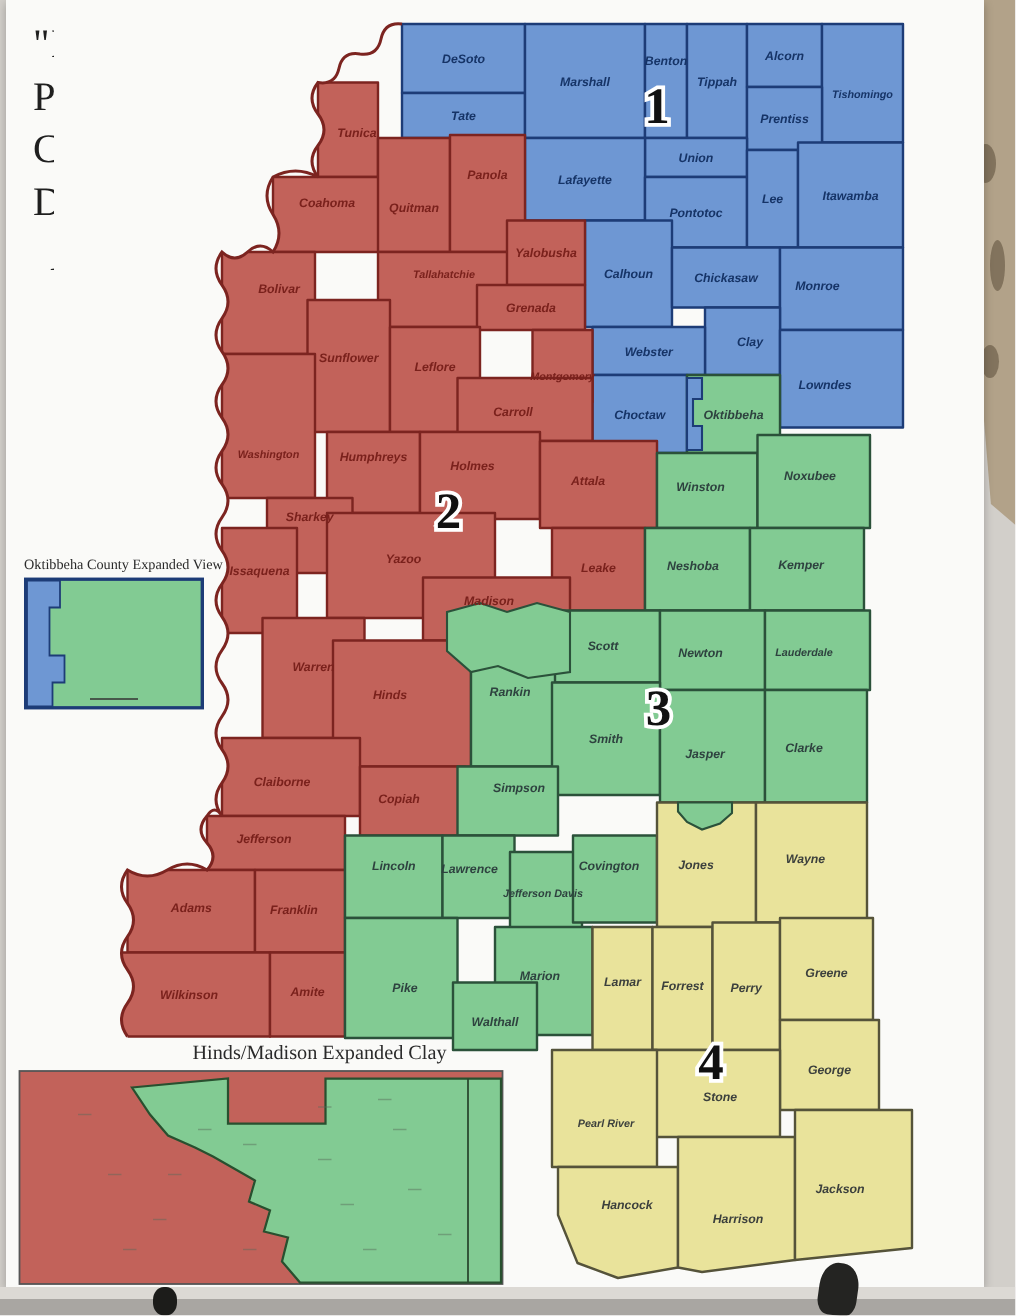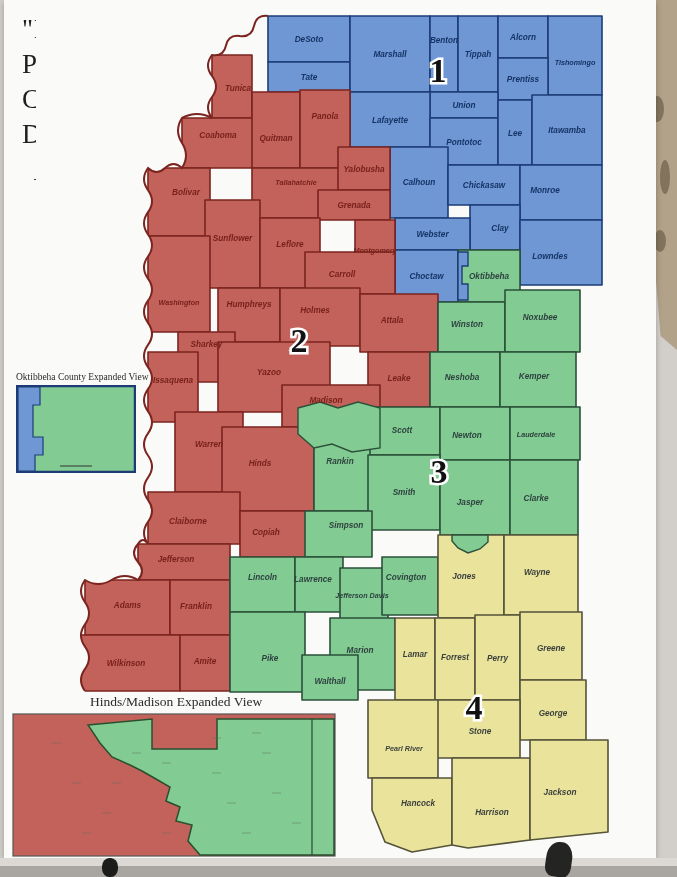--- a/index.html
+++ b/index.html
@@ -11,21 +11,21 @@
   .poster{position:absolute;left:4px;top:0;width:652px;height:858px;background:#fafaf8;
           box-shadow:0 2px 6px rgba(0,0,0,.25);}
   .tray-hi{position:absolute;left:0;top:858px;width:677px;height:8px;background:#dcd9d4;}
   .tray{position:absolute;left:0;top:866px;width:677px;height:11px;background:#a9a6a2;}
   .knob{position:absolute;left:102px;top:858px;width:16px;height:19px;background:#1c1c1a;border-radius:45%;}
   .pole{position:absolute;left:546px;top:842px;width:26px;height:35px;background:#242422;
         border-radius:45% 45% 30% 30%;transform:rotate(8deg);}
   .title{position:absolute;left:22px;top:12px;font-size:27px;line-height:35px;color:#1f1f1f;
          letter-spacing:1px;}
   .inset{position:absolute;}
-  .inset .cap{color:#2a2a2a;white-space:nowrap;}
+  .inset .cap{color:#2a2a2a;white-space:nowrap;text-align:center;}
   #inset-okt{left:16px;top:372px;} #inset-okt .cap{font-size:9.5px;margin-bottom:3px;}
   #inset-jones{left:575px;top:466px;} #inset-jones .cap{font-size:7.6px;margin-bottom:3px;}
   #inset-hinds{left:12px;top:694px;} #inset-hinds .cap{font-size:13.5px;margin-left:78px;margin-bottom:3px;}
   svg text.county{font-family:"Liberation Sans",sans-serif;font-weight:700;font-style:italic;}
   svg text.dnum{font-family:"Liberation Serif",serif;font-weight:700;font-size:34px;
                 fill:#111;stroke:#fff;stroke-width:5px;paint-order:stroke;}
   .north{position:absolute;left:28px;top:128px;}
 </style>
 </head>
 <body>
@@ -243,21 +243,21 @@
     <div class="cap">Oktibbeha County Expanded View</div>
     <svg width="120" height="88">
       <rect x="1" y="1" width="118" height="86" fill="var(--d3-fill)" stroke="var(--d1-border)" stroke-width="2.5"></rect>
       <polygon points="2,2 24,2 24,20 17,20 17,52 27,52 27,70 19,70 19,86 2,86" fill="var(--d1-fill)" stroke="var(--d1-border)" stroke-width="1.2"></polygon>
       <line x1="44" y1="81" x2="76" y2="81" stroke="#333" stroke-width="1"></line>
     </svg>
   </div>
 
 
   <div class="inset" id="inset-hinds">
-    <div class="cap">Hinds/Madison Expanded View</div>
+    <div class="cap">Hinds/Madison Expanded Clay</div>
     <svg width="324" height="144">
       <rect x="1" y="1" width="322" height="142" fill="var(--d2-fill)" stroke="#555" stroke-width="1.2"></rect>
       <path d="M76,12 L140,6 L140,36 L205,36 L205,6 L322,6 L322,142 L188,142 L176,128 L180,112 L164,108
                L168,94 L154,88 L158,74 L144,66 L130,58 L118,52 L100,44 L88,30 Z" fill="var(--d3-fill)" stroke="#28502f" stroke-width="1.5"></path>
       <line x1="300" y1="6" x2="300" y2="142" stroke="#2a4a30" stroke-width="1.2"></line>
       <g id="hinds-speckles">
           <line x1="40" y1="30" x2="49" y2="30" stroke="#5a6a5a" stroke-width="1" opacity="0.45"></line>
           <line x1="60" y1="70" x2="69" y2="70" stroke="#5a6a5a" stroke-width="1" opacity="0.45"></line>
           <line x1="90" y1="100" x2="99" y2="100" stroke="#5a6a5a" stroke-width="1" opacity="0.45"></line>
           <line x1="120" y1="40" x2="129" y2="40" stroke="#5a6a5a" stroke-width="1" opacity="0.45"></line>

